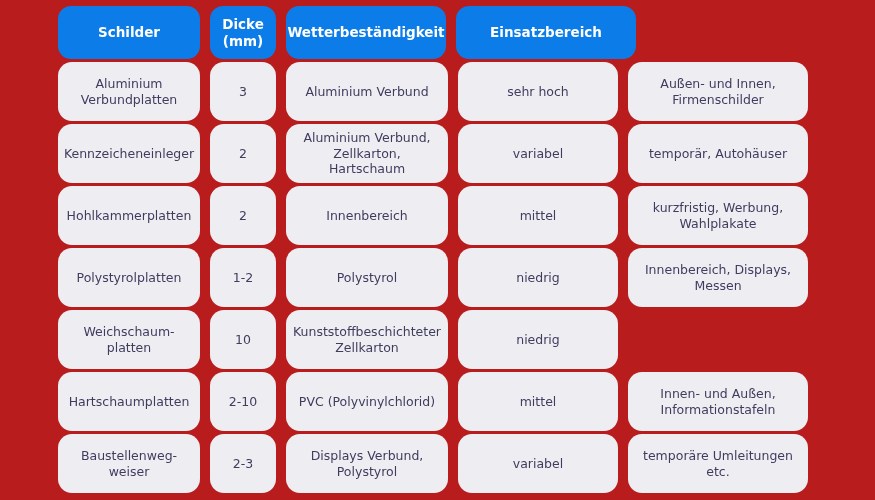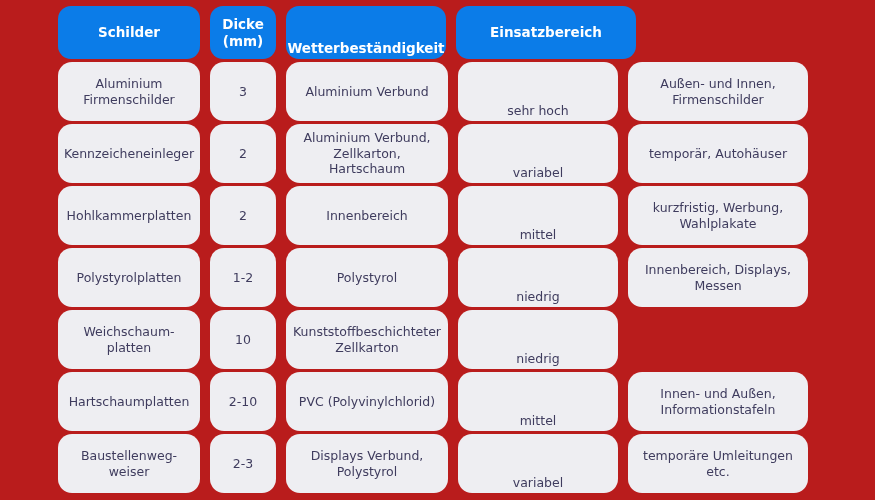--- a/index.html
+++ b/index.html
@@ -65,21 +65,21 @@
     background: #eeeef2;
     color: #3f3c5e;
     font-size: 12.5px;
     font-weight: 500;
   }
 
   
   .c0 { width: 142px; flex: 0 0 142px; }
   .c1 { width: 66px;  flex: 0 0 66px; }
   .c2 { width: 162px; flex: 0 0 162px; }
-  .c3 { width: 160px; flex: 0 0 160px; align-items: flex-end; }
+  .c3 { width: 160px; flex: 0 0 160px; }
   .c4 { width: 180px; flex: 0 0 180px; }
 
   .cell span { display: block; }
 </style>
 </head>
 <body>
 
 <div id="table-wrap">
   <div class="grid">
 
@@ -93,21 +93,21 @@
       <div class="cell c3">
           <span>Wetterbeständigkeit</span>
         </div>
       <div class="cell c4">
           <span>Einsatzbereich</span>
         </div>
     </div>
 
     <div class="row body-row">
       <div class="cell c0">
-          <span>Aluminium Firmenschilder</span>
+          <span>Aluminium Verbundplatten</span>
         </div>
       <div class="cell c1">
           <span>3</span>
         </div>
       <div class="cell c2">
           <span>Aluminium Verbund</span>
         </div>
       <div class="cell c3">
           <span>sehr hoch</span>
         </div>

